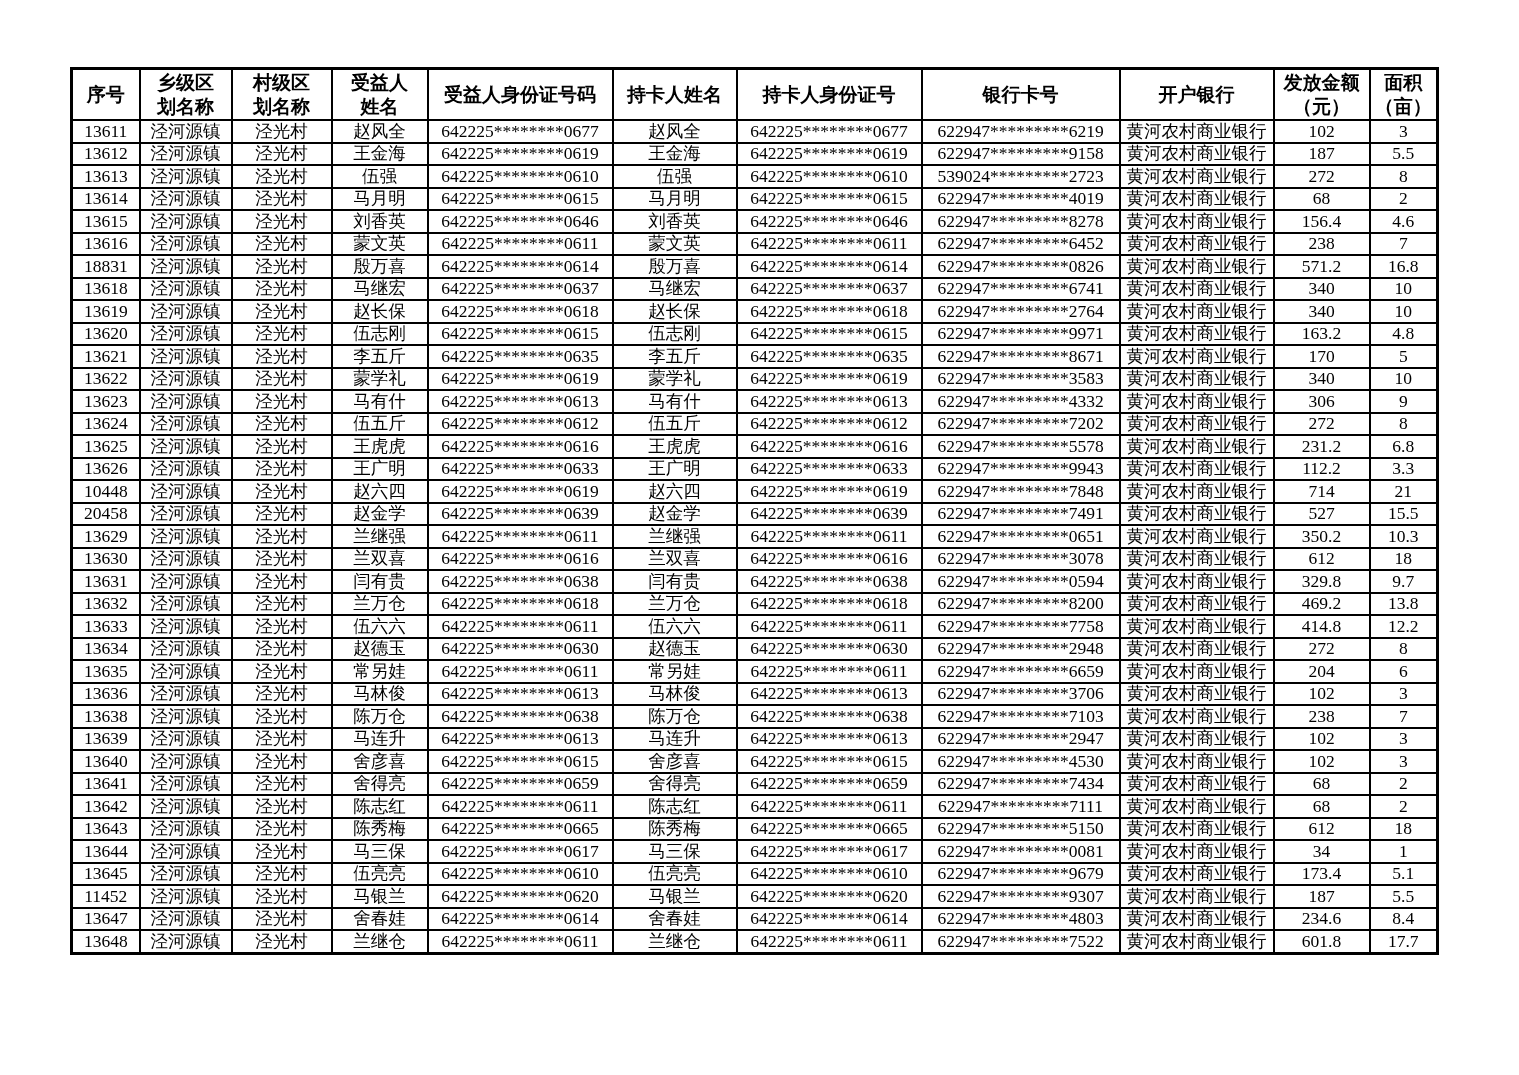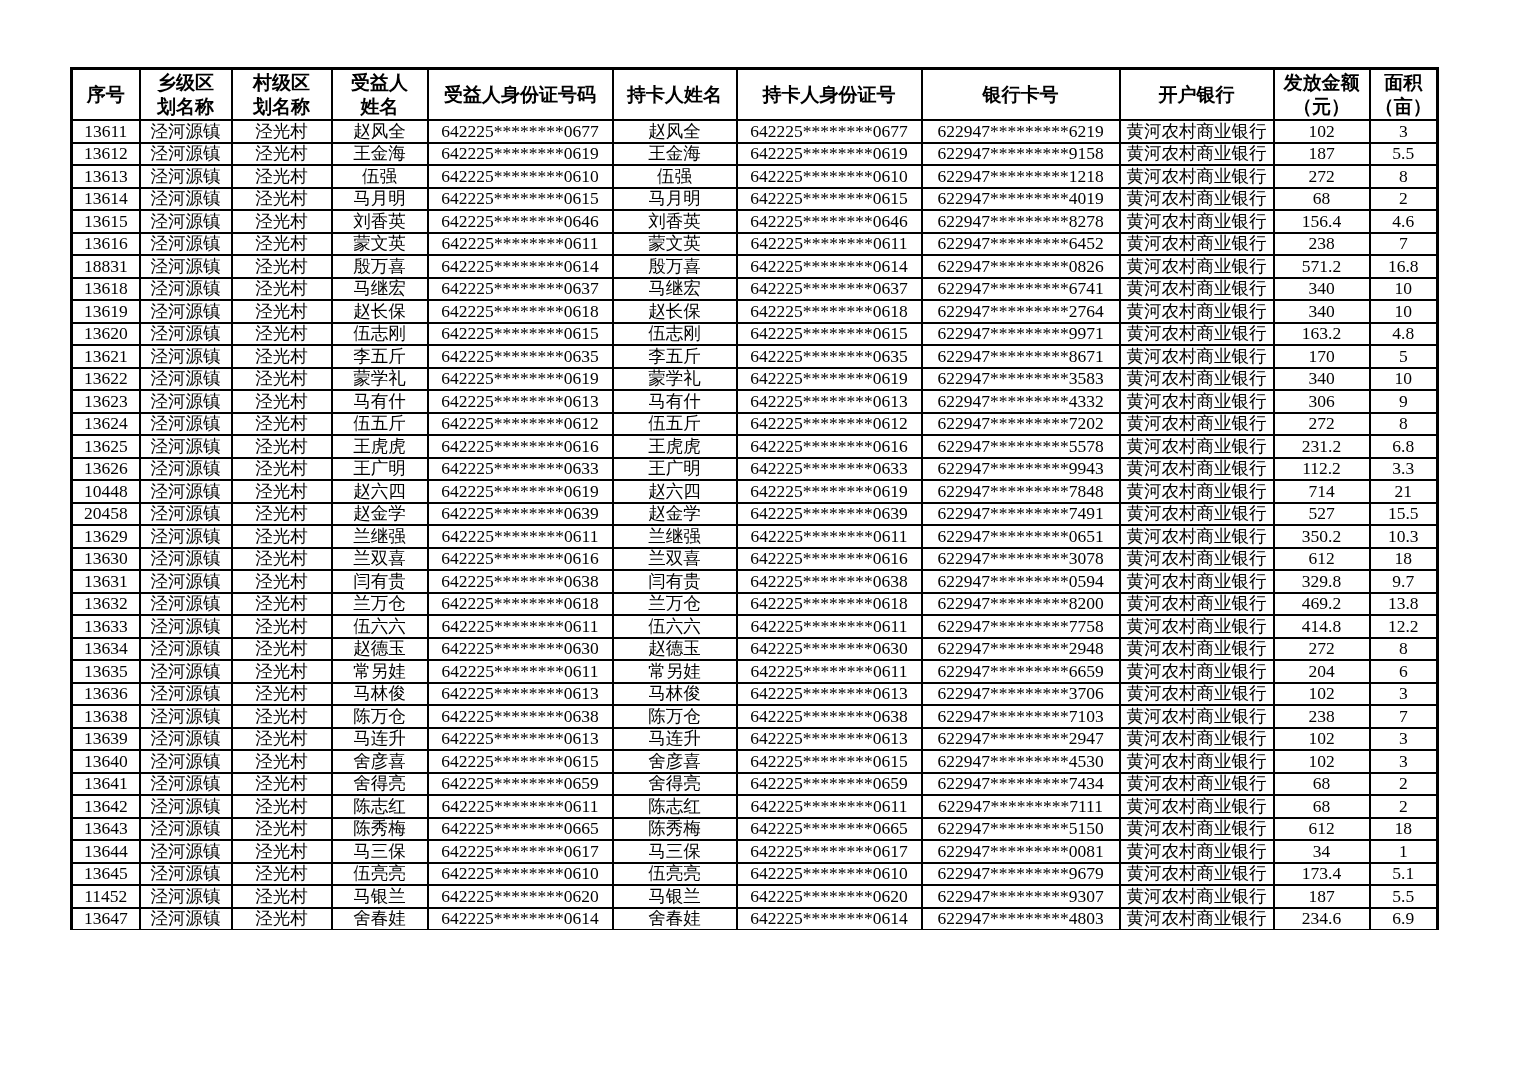--- a/index.html
+++ b/index.html
@@ -7,21 +7,21 @@
     padding: 0;
     background: #ffffff;
     width: 1519px;
     height: 1075px;
     font-family: "Liberation Serif", "DejaVu Serif", serif;
     color: #000;
   }
   .page {
     position: relative;
     width: 1519px;
-    height: 930px;
+    height: 1075px;
     background: #ffffff;
     overflow: hidden;
   }
   .table-wrap {
     position: absolute;
     left: 70px;
     top: 67px;
   }
   table.grid {
     border-collapse: collapse;
@@ -121,21 +121,21 @@
   </tr>
 
   <tr>
     <td class="num">13613</td>
     <td>泾河源镇</td>
     <td>泾光村</td>
     <td>伍强</td>
     <td class="num">642225********0610</td>
     <td>伍强</td>
     <td class="num">642225********0610</td>
-    <td class="num">622947*********1218</td>
+    <td class="num">539024*********2723</td>
     <td>黄河农村商业银行</td>
     <td class="num">272</td>
     <td class="num">8</td>
   </tr>
 
   <tr>
     <td class="num">13614</td>
     <td>泾河源镇</td>
     <td>泾光村</td>
     <td>马月明</td>
@@ -587,21 +587,21 @@
     <td class="num">13647</td>
     <td>泾河源镇</td>
     <td>泾光村</td>
     <td>舍春娃</td>
     <td class="num">642225********0614</td>
     <td>舍春娃</td>
     <td class="num">642225********0614</td>
     <td class="num">622947*********4803</td>
     <td>黄河农村商业银行</td>
     <td class="num">234.6</td>
-    <td class="num">6.9</td>
+    <td class="num">8.4</td>
   </tr>
 
   <tr>
     <td class="num">13648</td>
     <td>泾河源镇</td>
     <td>泾光村</td>
     <td>兰继仓</td>
     <td class="num">642225********0611</td>
     <td>兰继仓</td>
     <td class="num">642225********0611</td>

